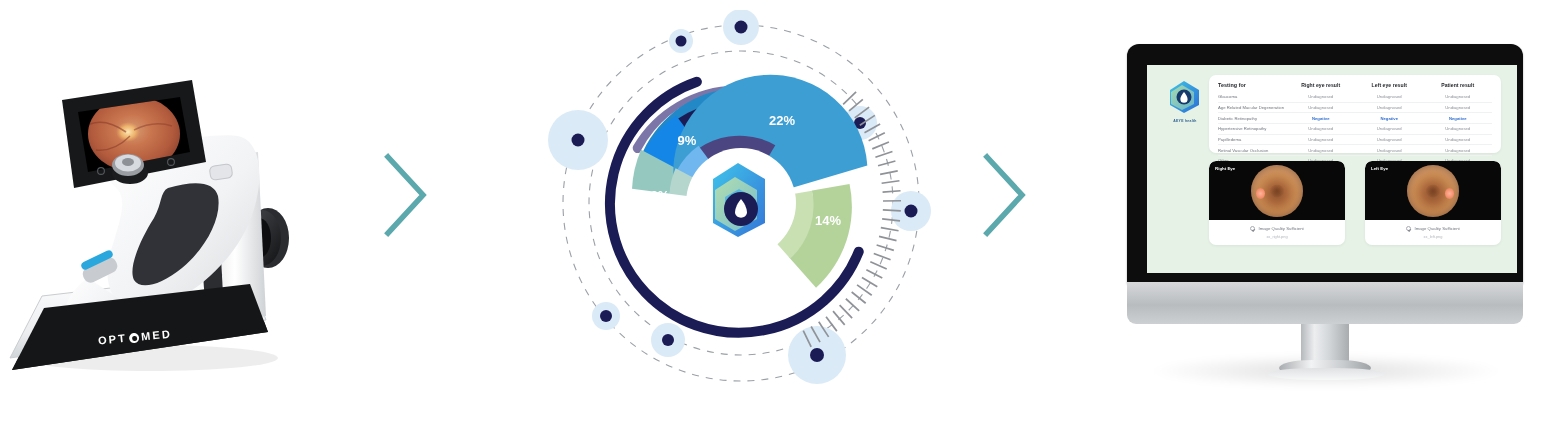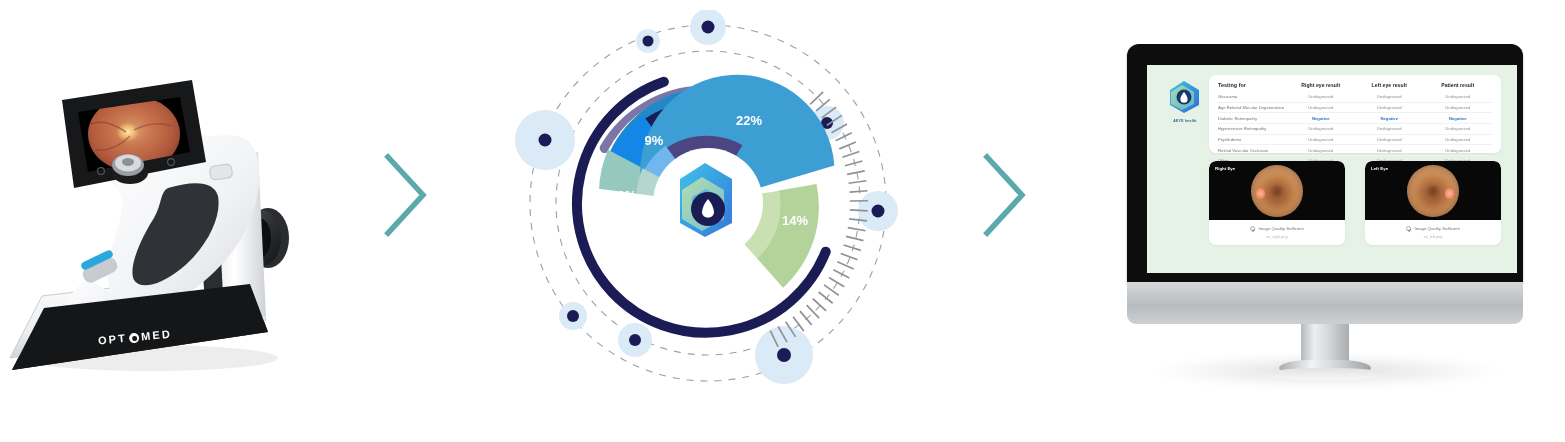--- a/index.html
+++ b/index.html
@@ -27,21 +27,21 @@
   .cam-brand .dot::after{
     content:""; position:absolute; left:2.5px; top:2.5px; width:5px; height:5px;
     border-radius:50%; background:#151515;
   }
 
   
   .chev { position:absolute; }
   .chev svg { display:block; }
 
   
-  .chart-stage { position:absolute; left:505px; top:10px; width:420px; height:420px; }
+  .chart-stage { position:absolute; left:538px; top:10px; width:420px; height:420px; }
   .chart-stage svg { position:absolute; left:0; top:0; }
   .seg-label {
     fill:#ffffff; font-family:"Liberation Sans", sans-serif;
     font-size:13px; font-weight:700; text-anchor:middle; dominant-baseline:middle;
   }
 
   
   .monitor-stage { position:absolute; left:1120px; top:38px; width:420px; height:360px; }
   .mon-bezel {
     position:absolute; left:7px; top:6px; width:396px; height:240px;

